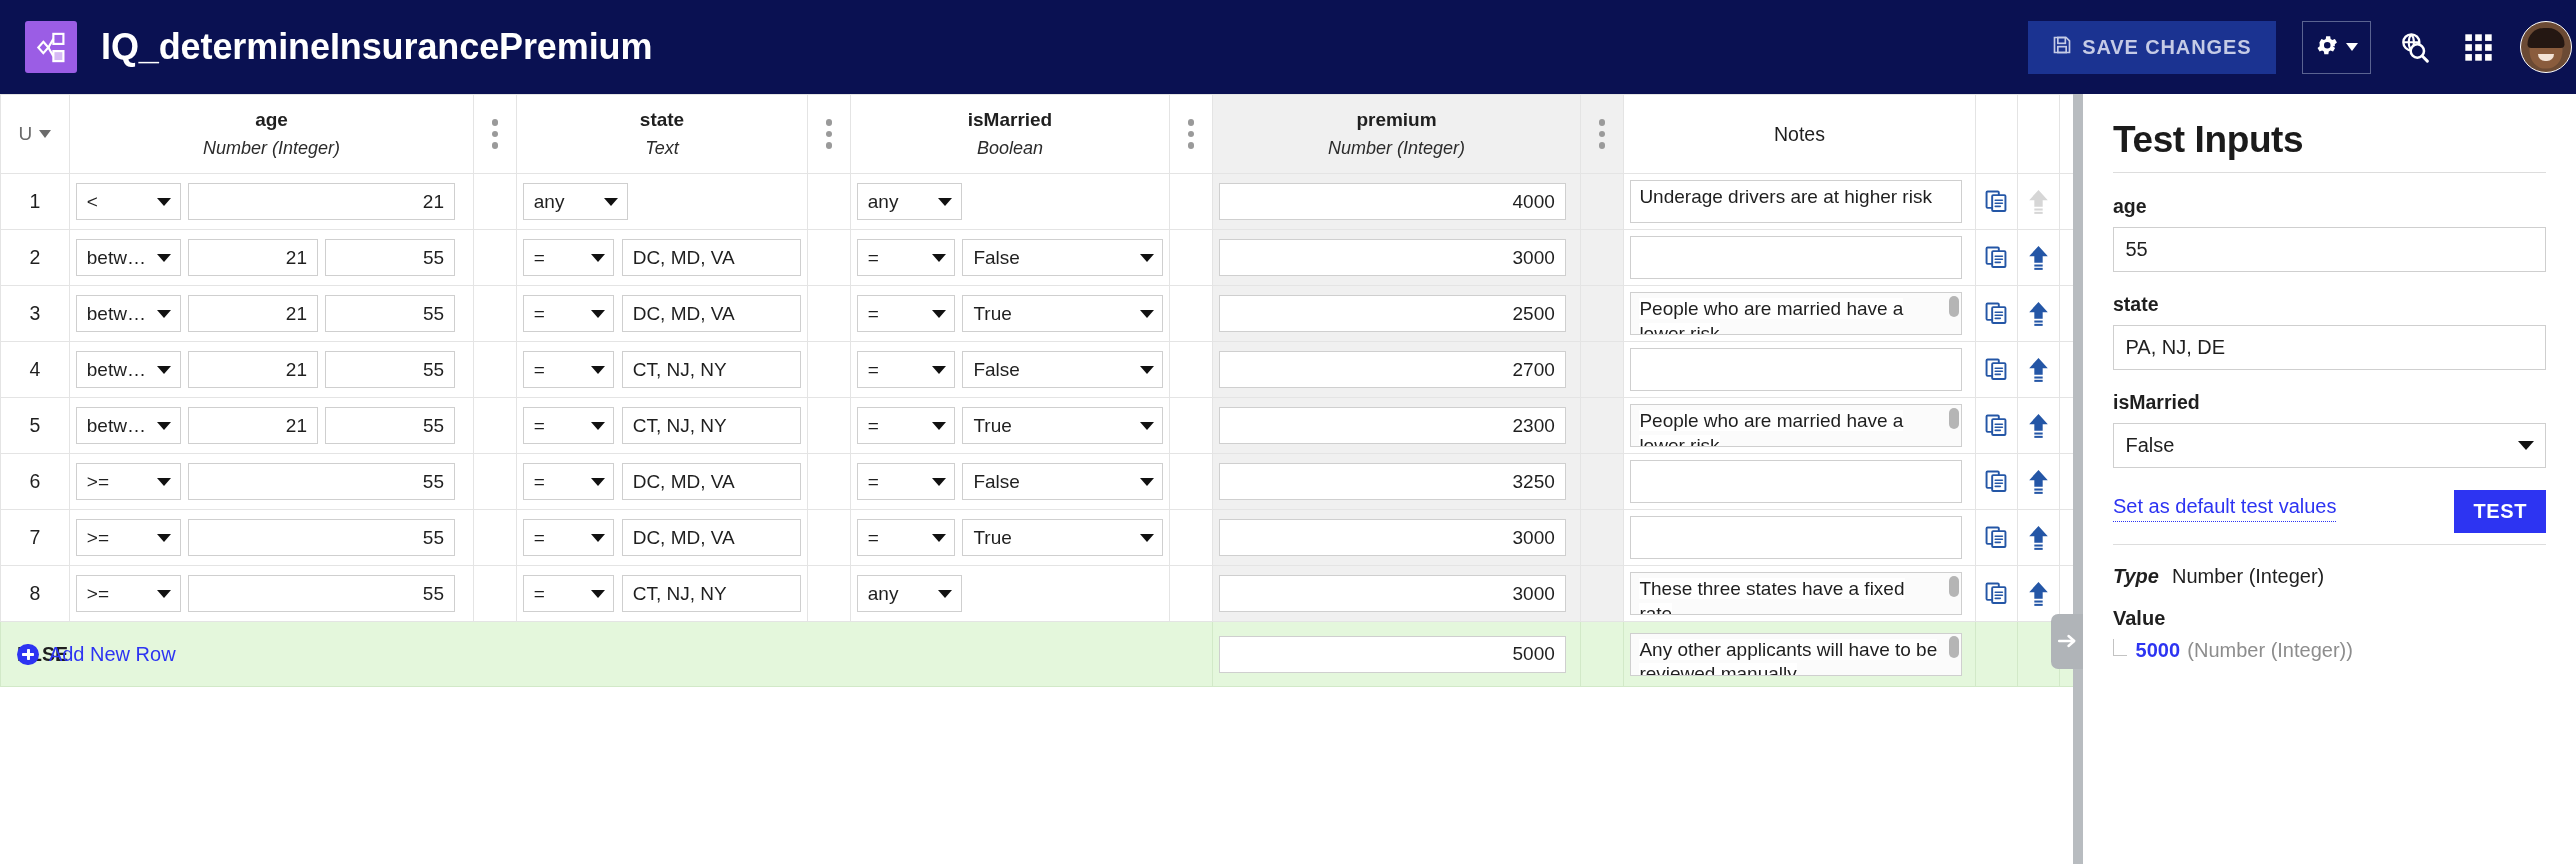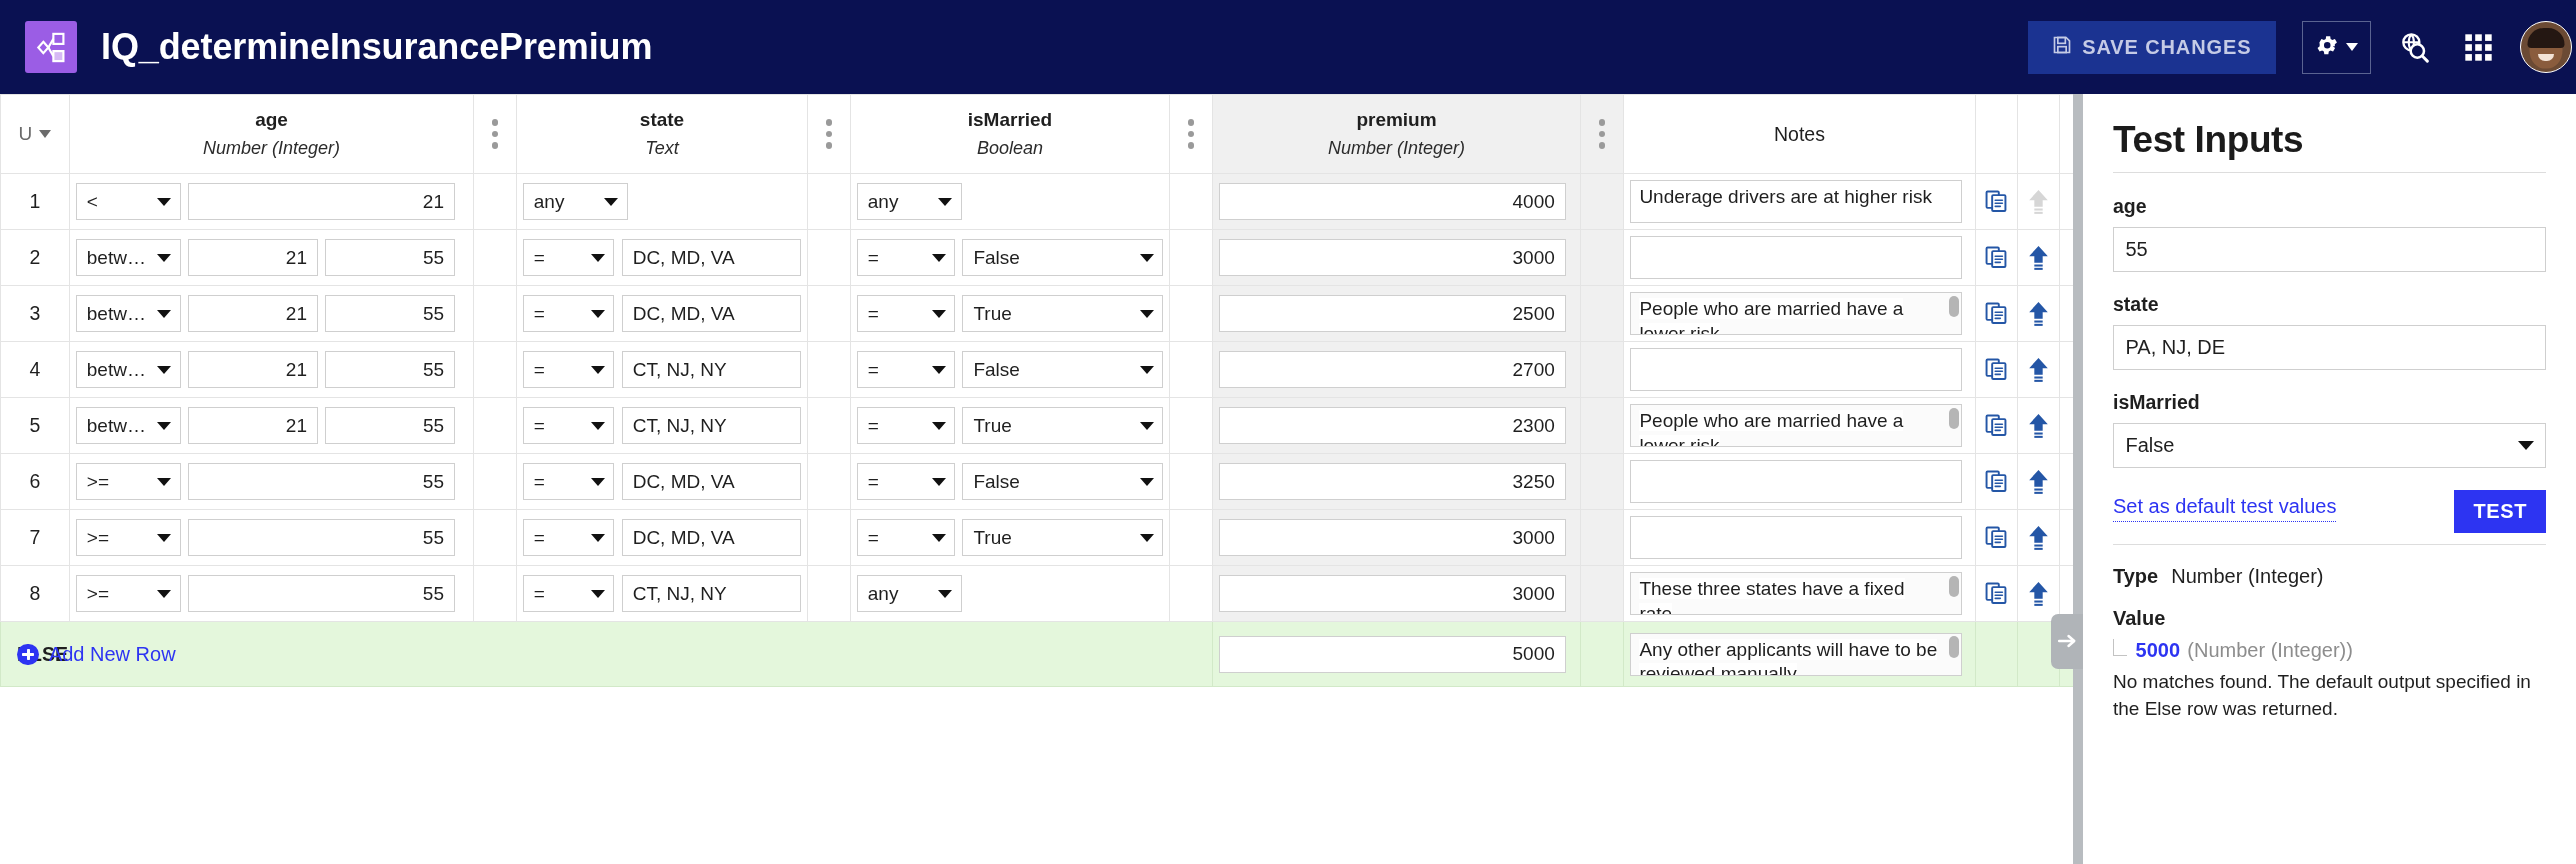--- a/index.html
+++ b/index.html
@@ -196,21 +196,21 @@
   .default-link{
     font-size:20px;color:#2d34f2;border-bottom:1.4px dotted #2d34f2;
     padding-bottom:2.9px;cursor:pointer;align-self:flex-start;margin-top:5.8px;
   }
   .test-btn{
     background:#2d34f2;color:#ffffff;border:none;font-size:20px;font-weight:600;
     letter-spacing:0.6px;padding:10px 19px;cursor:pointer;
     font-family:"Liberation Sans", sans-serif;
   }
   .out-type{margin-top:20px;font-size:20px;color:#1f1f1f;}
-  .out-type b{font-weight:700;margin-right:13px;}
+  .out-type b{font-weight:700;margin-right:13px;font-style:italic;}
   .out-valuelabel{font-size:20px;font-weight:700;color:#1f1f1f;margin-top:19px;}
   .out-value-row{display:flex;align-items:center;margin-top:8.6px;font-size:20px;}
   .tree{
     width:13px;height:16px;border-left:1.4px solid #c3c3c3;border-bottom:1.4px solid #c3c3c3;
     margin-right:8.6px;margin-bottom:5.8px;flex:0 0 auto;
   }
   .out-num{color:#2d34f2;font-weight:700;margin-right:7.2px;}
   .out-paren{color:#8d8d8d;}
   .out-msg{font-size:19px;color:#1f1f1f;line-height:1.45;margin-top:5.8px;}
 </style>
@@ -959,17 +959,16 @@
       <div class="out-type">
         <b>Type</b><span>Number (Integer)</span>
       </div>
 
       <div class="out-valuelabel">Value</div>
       <div class="out-value-row">
         <span class="tree"></span>
         <span class="out-num">5000</span>
         <span class="out-paren">(Number (Integer))</span>
       </div>
-      <div class="out-msg">No matches found. The default output specified in the Else row was returned.</div>
     </div>
   </div>
 </div>
 
 
 </body></html>

